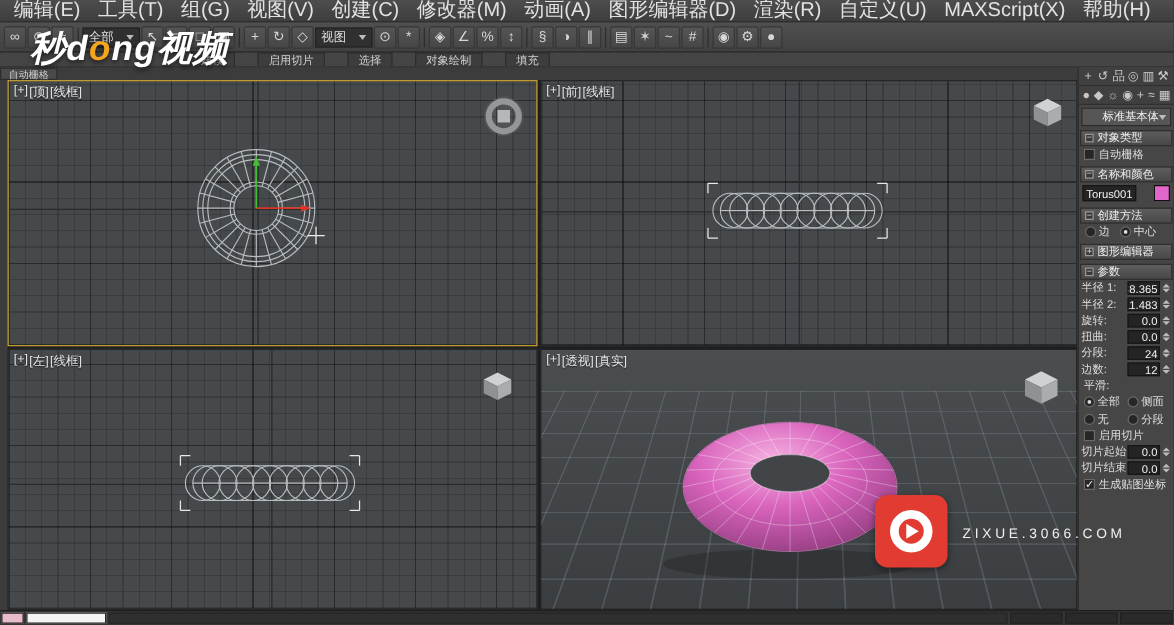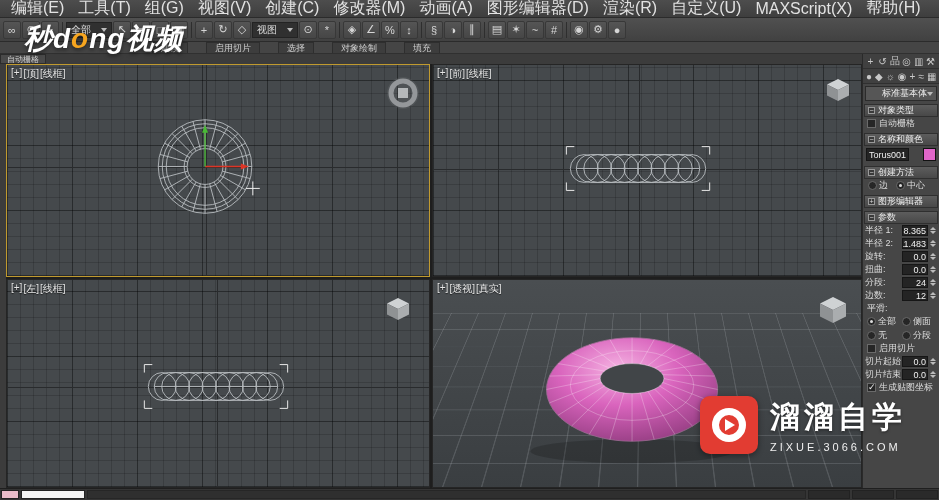--- a/index.html
+++ b/index.html
@@ -515,21 +515,20 @@
     <span>生成贴图坐标</span>
   </div>
 </div>
 
 <div id="wm-bottom">
   <div class="lg">
     <div class="lg-ring"></div>
     <div class="lg-play"></div>
   </div>
   <div class="wm-text">
-    <span class="wm-title">溜溜自学</span>
     <span class="wm-url">zixue.3066.com</span>
   </div>
 </div>
 
 <div id="statusbar">
   <span class="mini-pink"></span>
   <span class="mini-white"></span>
   <span class="sb-fill"></span>
   <span class="sb-box"></span>
   <span class="sb-box"></span>

